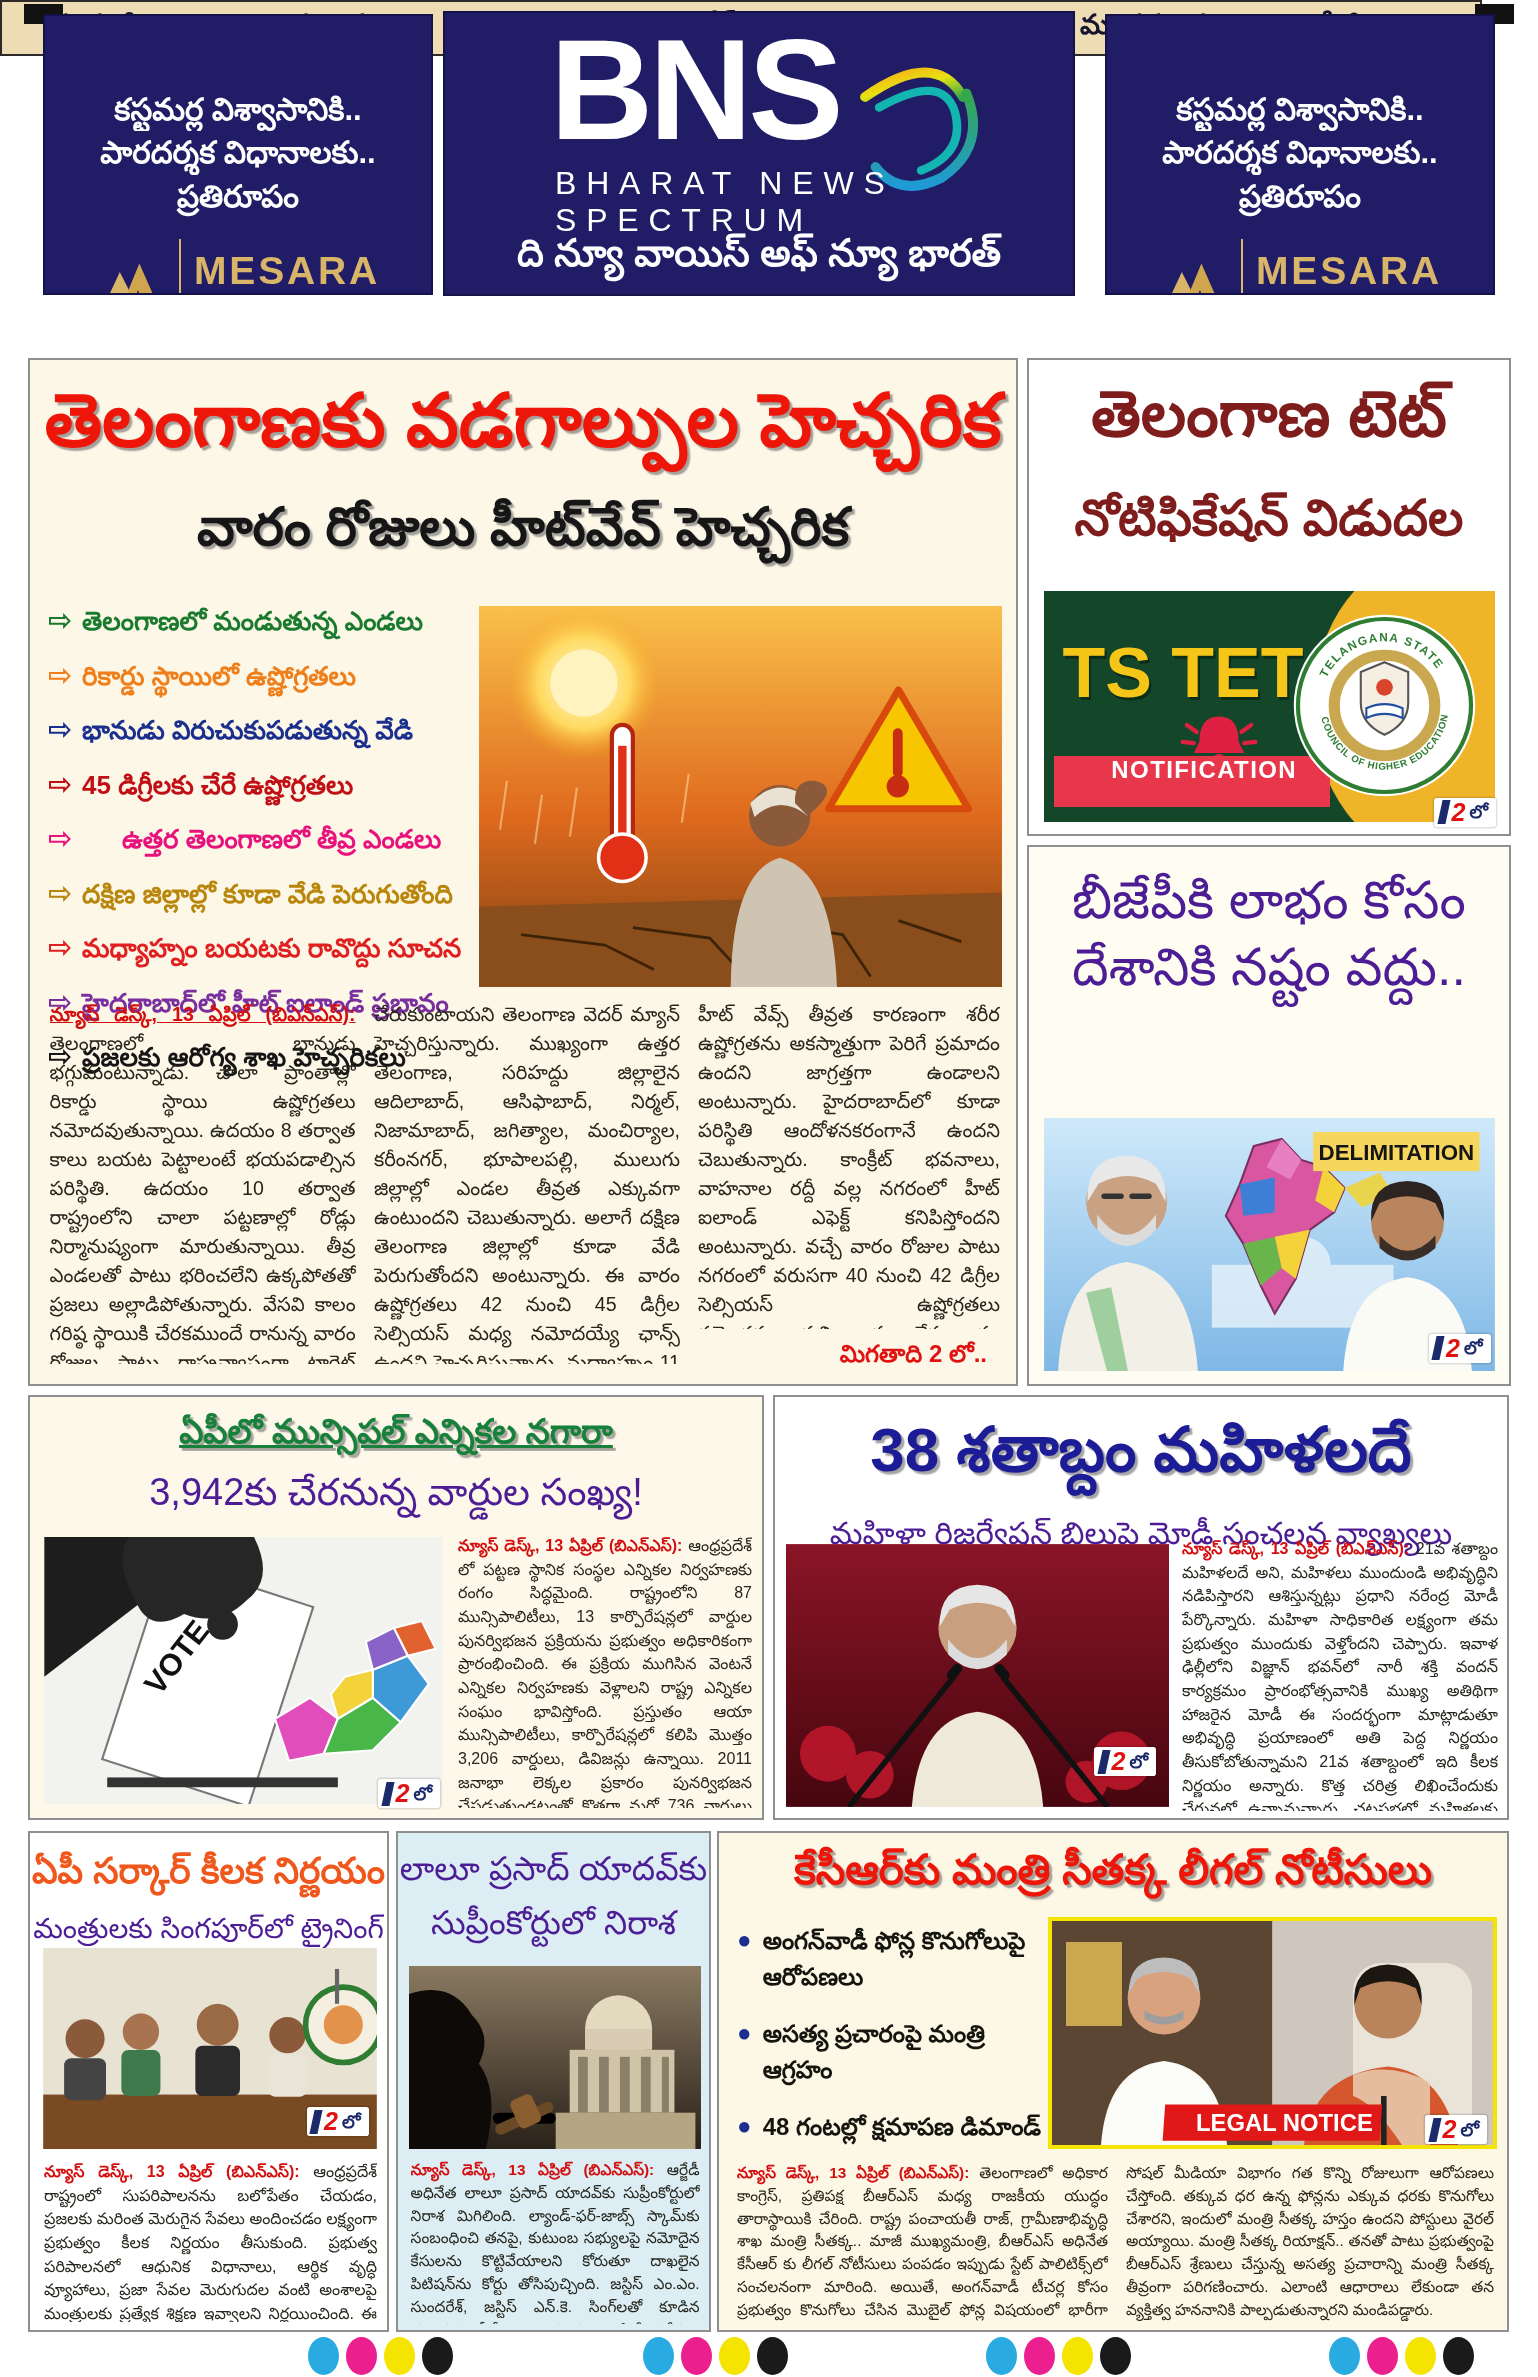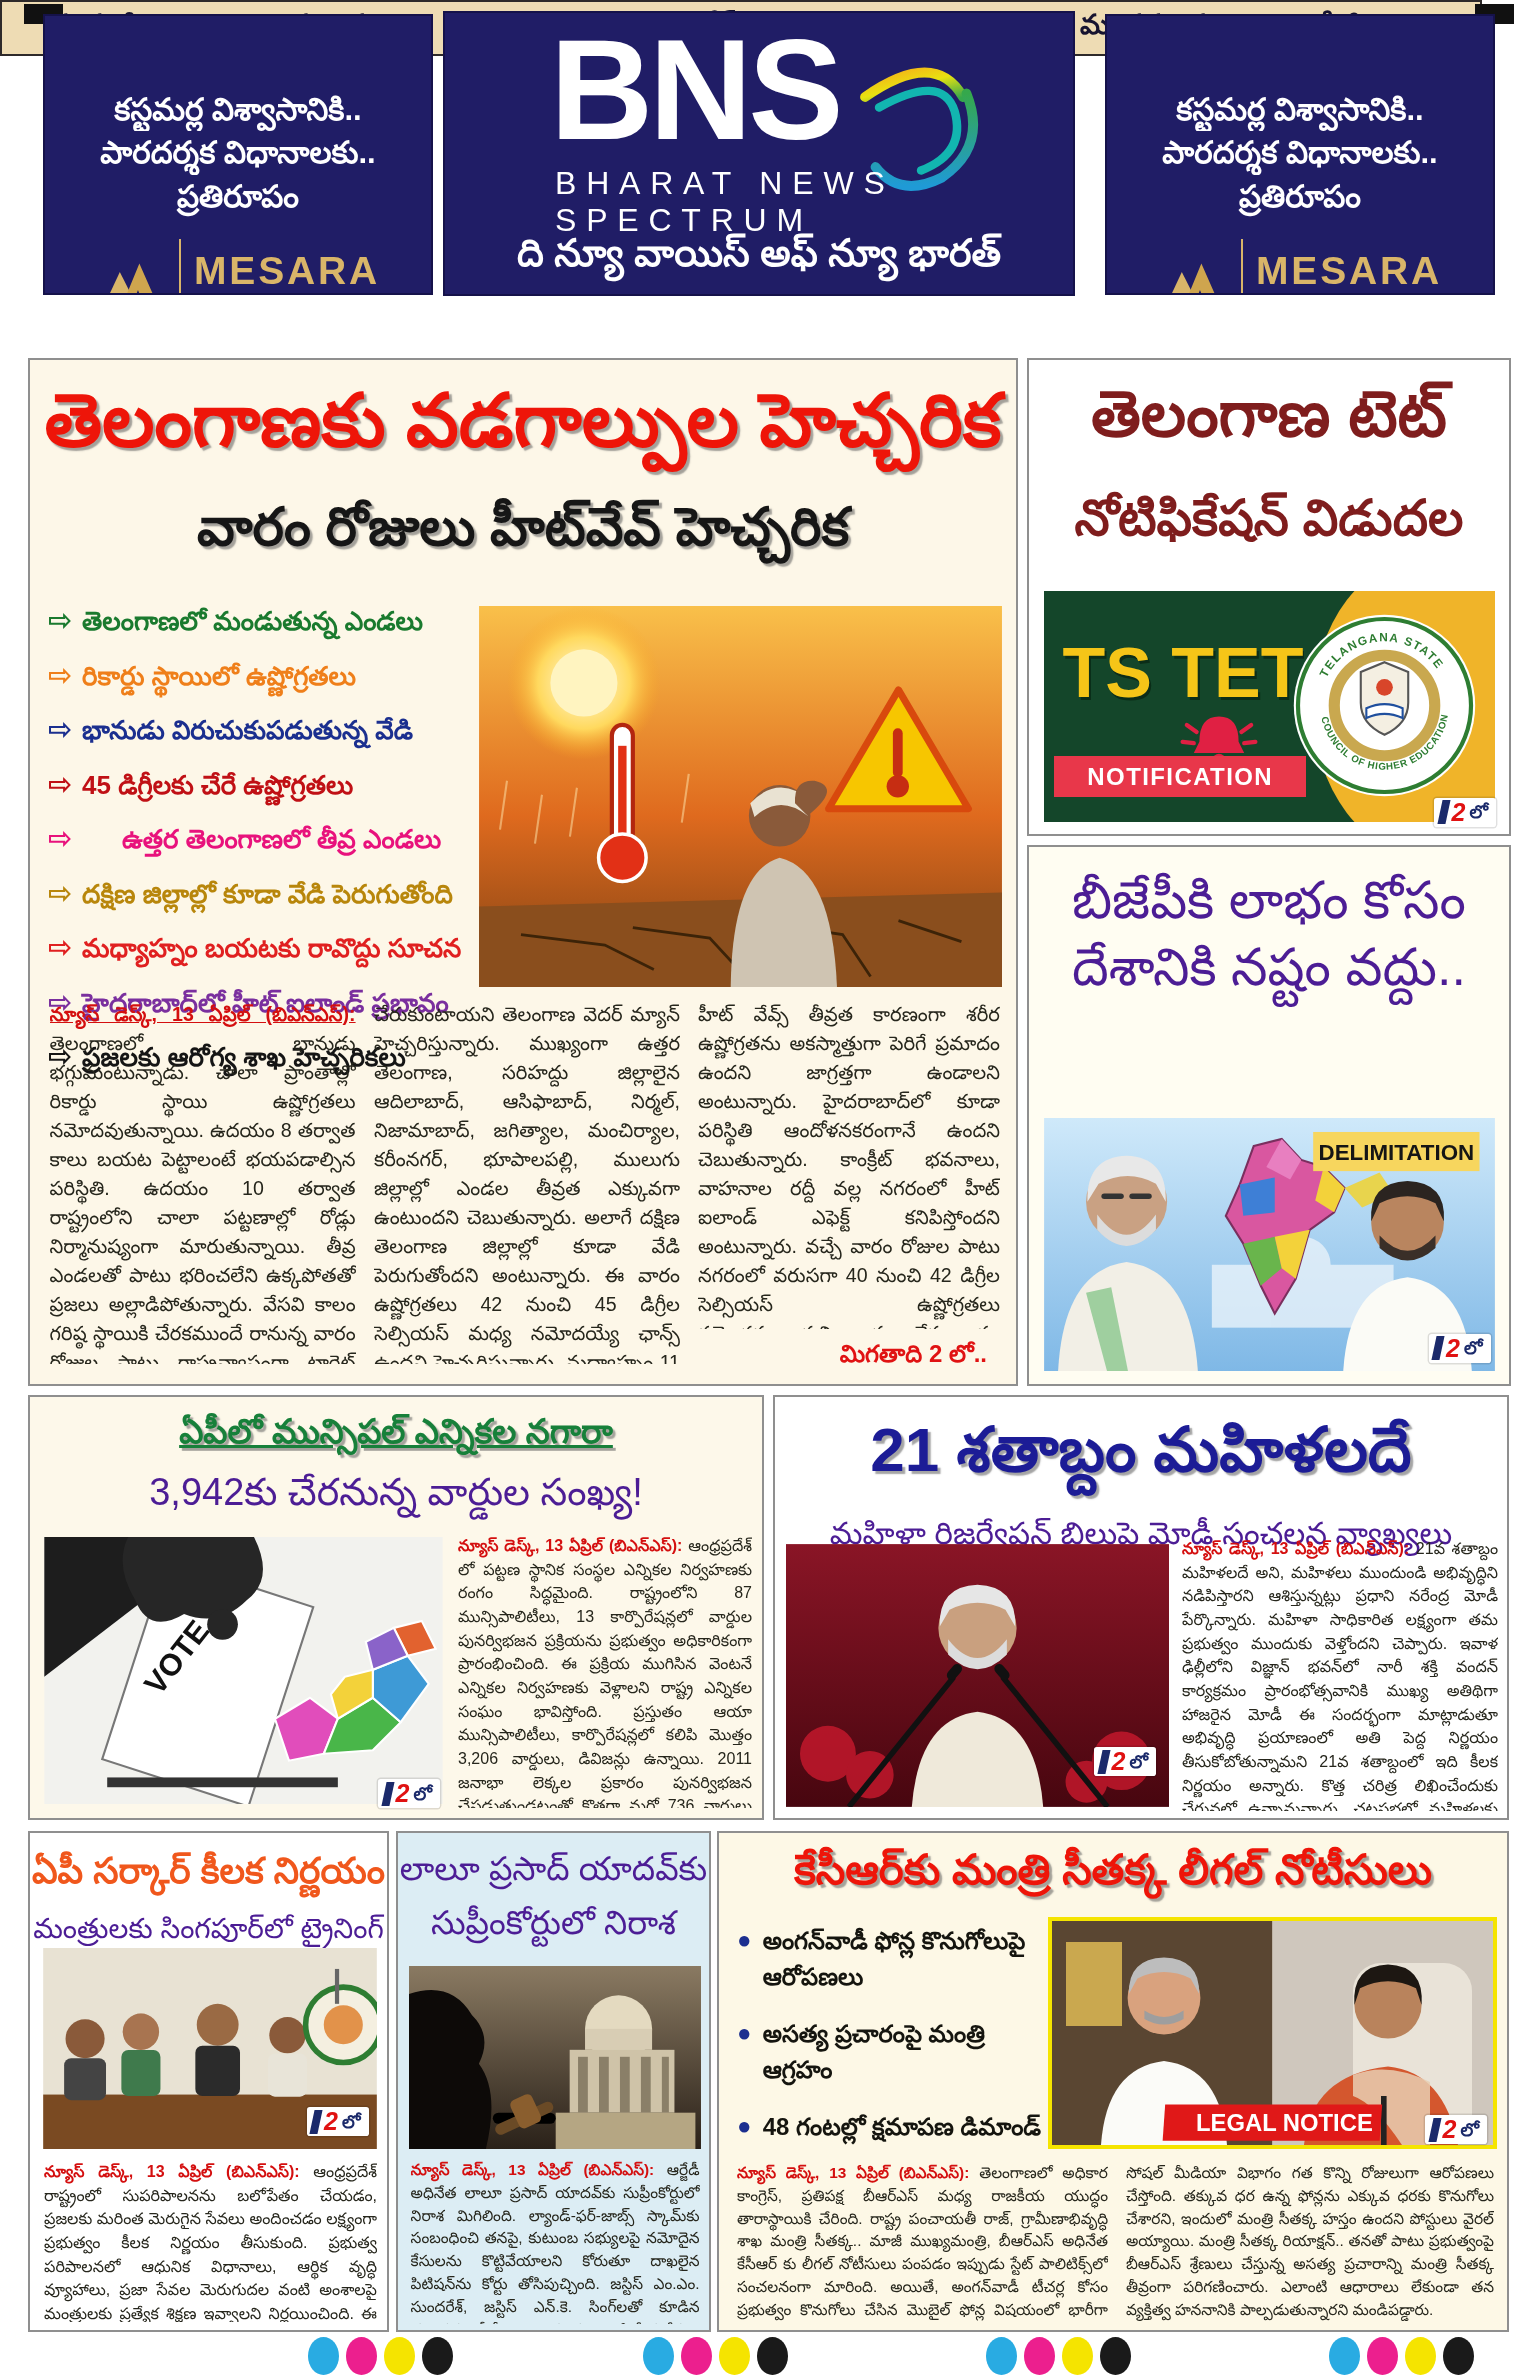--- a/index.html
+++ b/index.html
@@ -244,21 +244,21 @@
       <svg class="abs" style="left:133px;top:120px;" width="84" height="56" viewBox="0 0 120 80">
         <path d="M60 8 Q88 8 88 44 L96 60 L24 60 L32 44 Q32 8 60 8 Z" fill="#e02043"></path>
         <circle cx="60" cy="70" r="9" fill="#e02043"></circle>
         <g stroke="#e02043" stroke-width="6" stroke-linecap="round">
           <line x1="14" y1="20" x2="28" y2="30"></line>
             <line x1="106" y1="20" x2="92" y2="30"></line>
           <line x1="8" y1="44" x2="24" y2="46"></line>
             <line x1="112" y1="44" x2="96" y2="46"></line>
         </g>
       </svg>
-      <div class="abs" style="left:9.8px;top:165px;width:252px;height:41px;background:#e8374a;display:flex;align-items:center;justify-content:center;">
+      <div class="abs" style="left:9.8px;top:165px;width:252px;height:51px;background:#e8374a;display:flex;align-items:flex-start;justify-content:center;padding-left:24px;">
         <span style="color:#fff;font-size:24px;font-weight:bold;letter-spacing:1.4px;">NOTIFICATION</span>
       </div>
       <svg class="abs" style="right:17px;top:21px;" width="187" height="187" viewBox="0 0 268 268">
         <defs>
           <path id="arcTop" d="M 134,134 m -92,0 a 92,92 0 1,1 184,0"></path>
           <path id="arcBot" d="M 134,134 m -92,0 a 92,92 0 1,0 184,0"></path>
         </defs>
         <circle cx="134" cy="134" r="130" fill="#fff"></circle>
         <circle cx="134" cy="134" r="124" fill="none" stroke="#2e7d32" stroke-width="6"></circle>
         <circle cx="134" cy="134" r="72" fill="#fff" stroke="#c9a84f" stroke-width="16"></circle>
@@ -357,21 +357,21 @@
       <span class="num">2</span>
       <span class="word">లో</span>
     </div>
     <div class="abs bodytext" style="left:428px;top:137px;width:294px;height:274px;font-size:16px;overflow:hidden;">
       <span class="byline" style="text-decoration:none;">న్యూస్ డెస్క్, 13 ఏప్రిల్ (బిఎన్‌ఎస్):</span>
       <span>ఆంధ్రప్రదేశ్ లో పట్టణ స్థానిక సంస్థల ఎన్నికల నిర్వహణకు రంగం సిద్ధమైంది. రాష్ట్రంలోని 87 మున్సిపాలిటీలు, 13 కార్పొరేషన్లలో వార్డుల పునర్విభజన ప్రక్రియను ప్రభుత్వం అధికారికంగా ప్రారంభించింది. ఈ ప్రక్రియ ముగిసిన వెంటనే ఎన్నికల నిర్వహణకు వెళ్లాలని రాష్ట్ర ఎన్నికల సంఘం భావిస్తోంది. ప్రస్తుతం ఆయా మున్సిపాలిటీలు, కార్పొరేషన్లలో కలిపి మొత్తం 3,206 వార్డులు, డివిజన్లు ఉన్నాయి. 2011 జనాభా లెక్కల ప్రకారం పునర్విభజన చేపడుతుండటంతో కొత్తగా మరో 736 వార్డులు పెరిగే అవకాశం ఉంది. దీంతో మొత్తం వార్డుల సంఖ్య 3,942కు చేరుకోనుంది. పెరిగిన జనాభాకు అనుగుణంగా వార్డుల సరిహద్దులను మార్చడం, ఓటర్ల సంఖ్యను సమతుల్యం చేయడంపై అధికారులు దృష్టి సారించారు.</span>
     </div>
   </div>
 
   <div class="box" style="left:773px;top:1395px;width:736px;height:425px;background:#ffffff;">
-    <div class="navy-head center nowrap shadow" style="font-size:62px;margin-top:17px;">21 శతాబ్దం మహిళలదే</div>
+    <div class="navy-head center nowrap shadow" style="font-size:62px;margin-top:17px;">38 శతాబ్దం మహిళలదే</div>
     <div class="black-head center nowrap" style="font-size:31px;margin-top:15.4px;">మహిళా రిజర్వేషన్ బిల్లుపై మోడీ సంచలన వ్యాఖ్యలు</div>
     <svg class="abs" style="left:11.2px;top:147px;" width="383" height="263" viewBox="0 0 548 376">
       <defs>
         <linearGradient id="maroon" x1="0" y1="0" x2="0" y2="1">
           <stop offset="0" stop-color="#8a1526"></stop>
             <stop offset="1" stop-color="#47060f"></stop>
         </linearGradient>
       </defs>
       <rect width="548" height="376" fill="url(#maroon)"></rect>
       <g fill="#c2182c" opacity="0.85">

